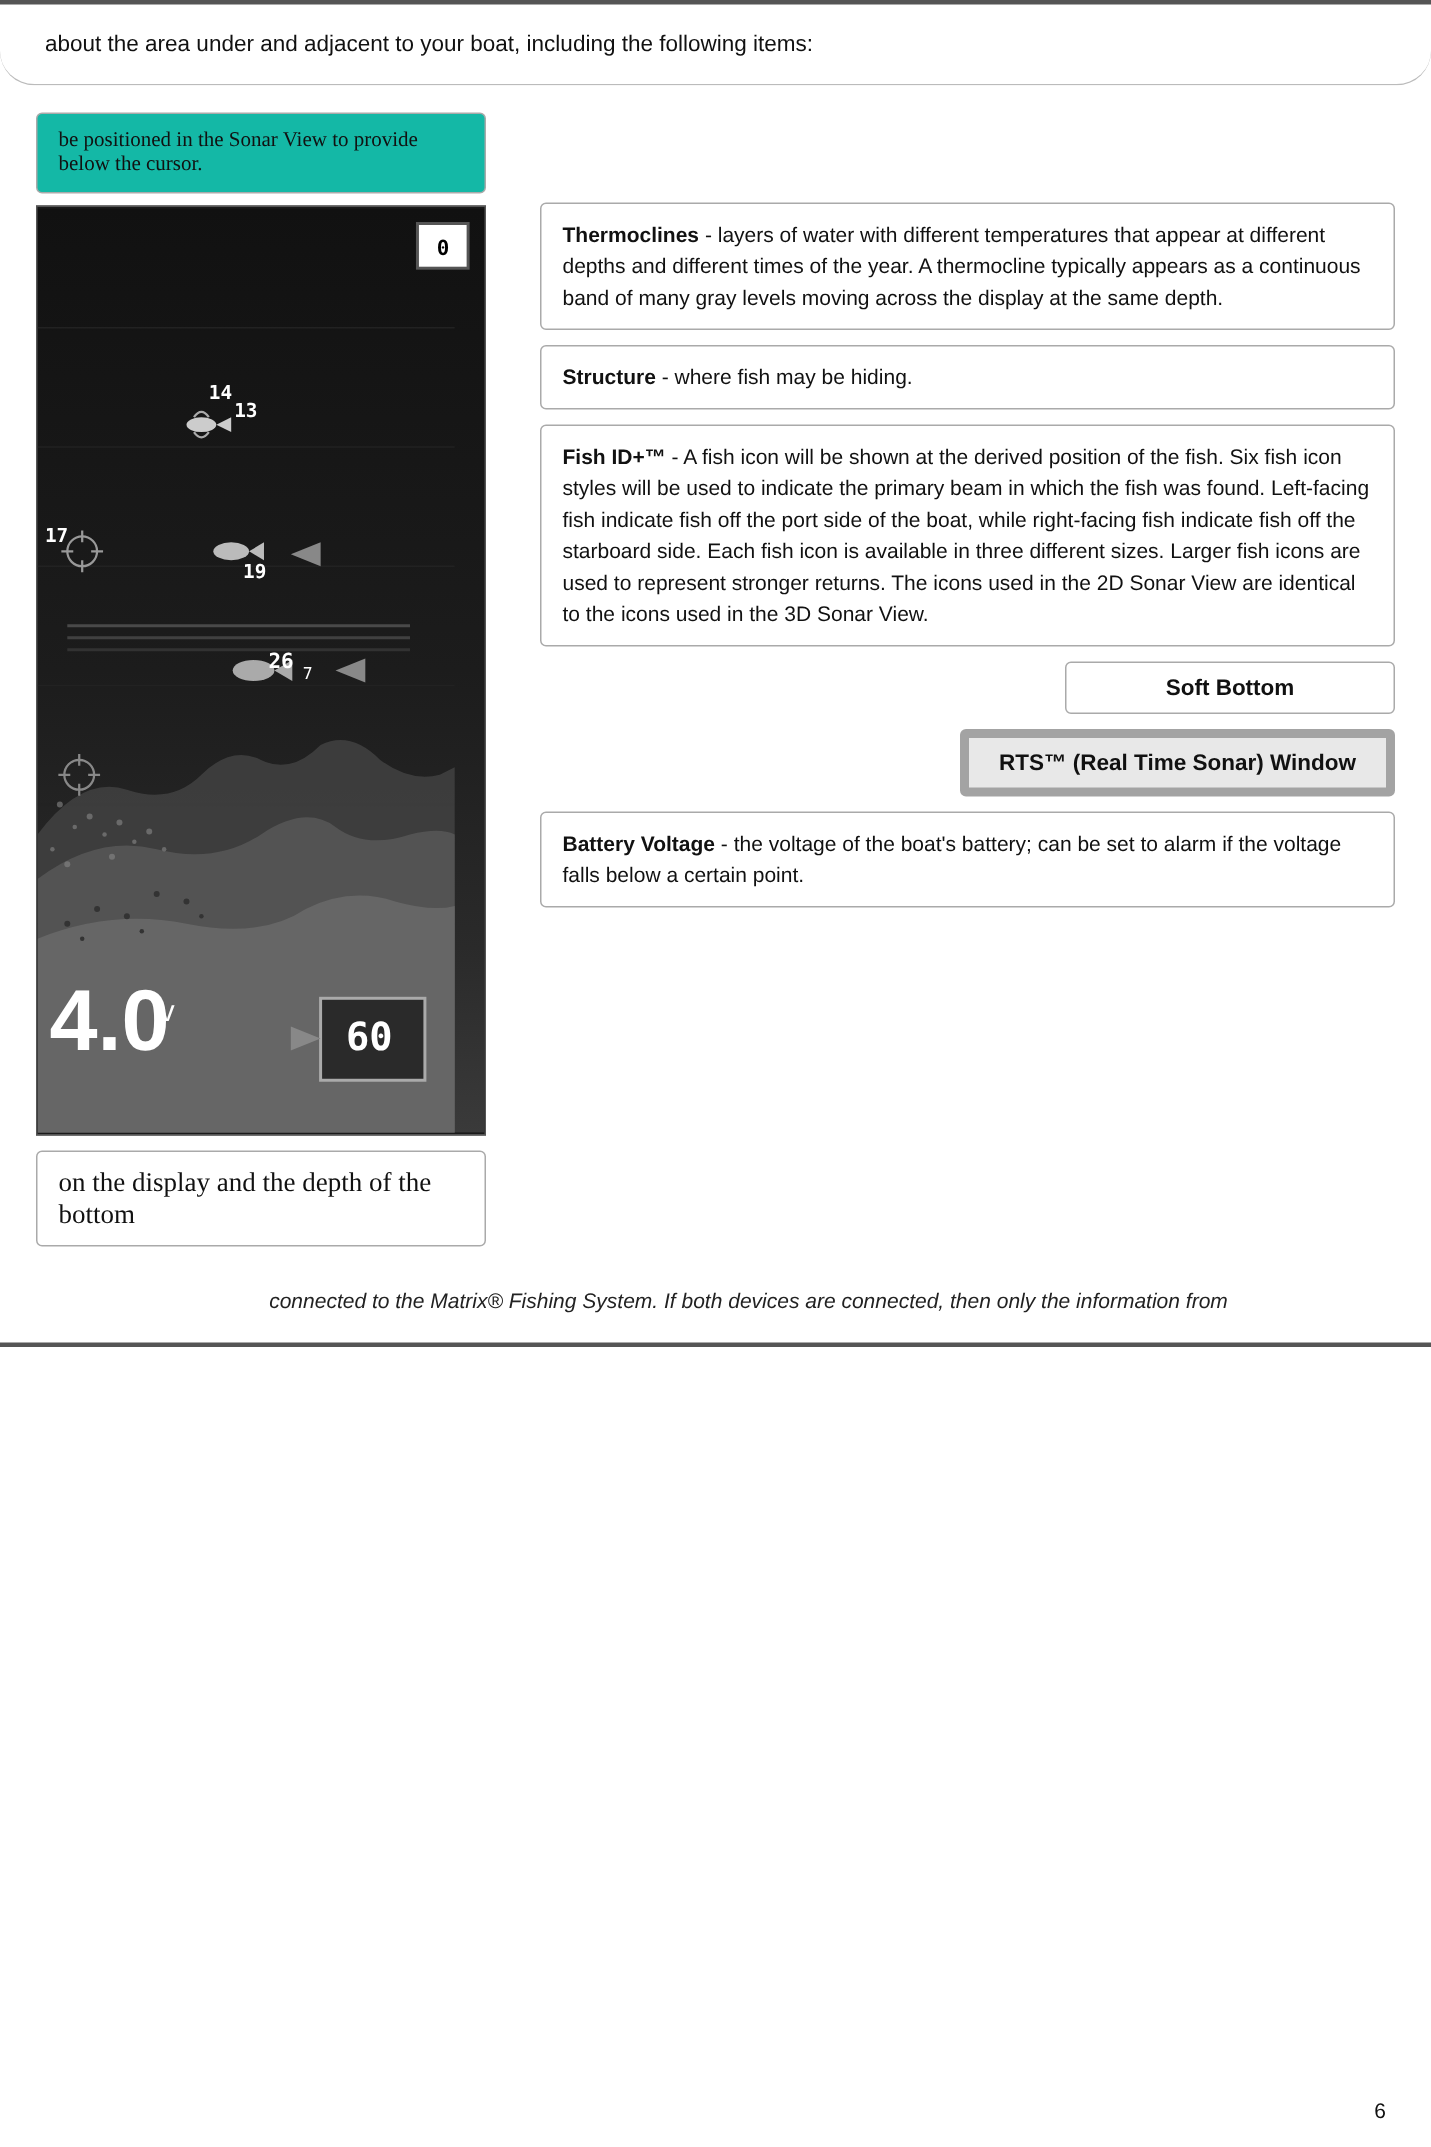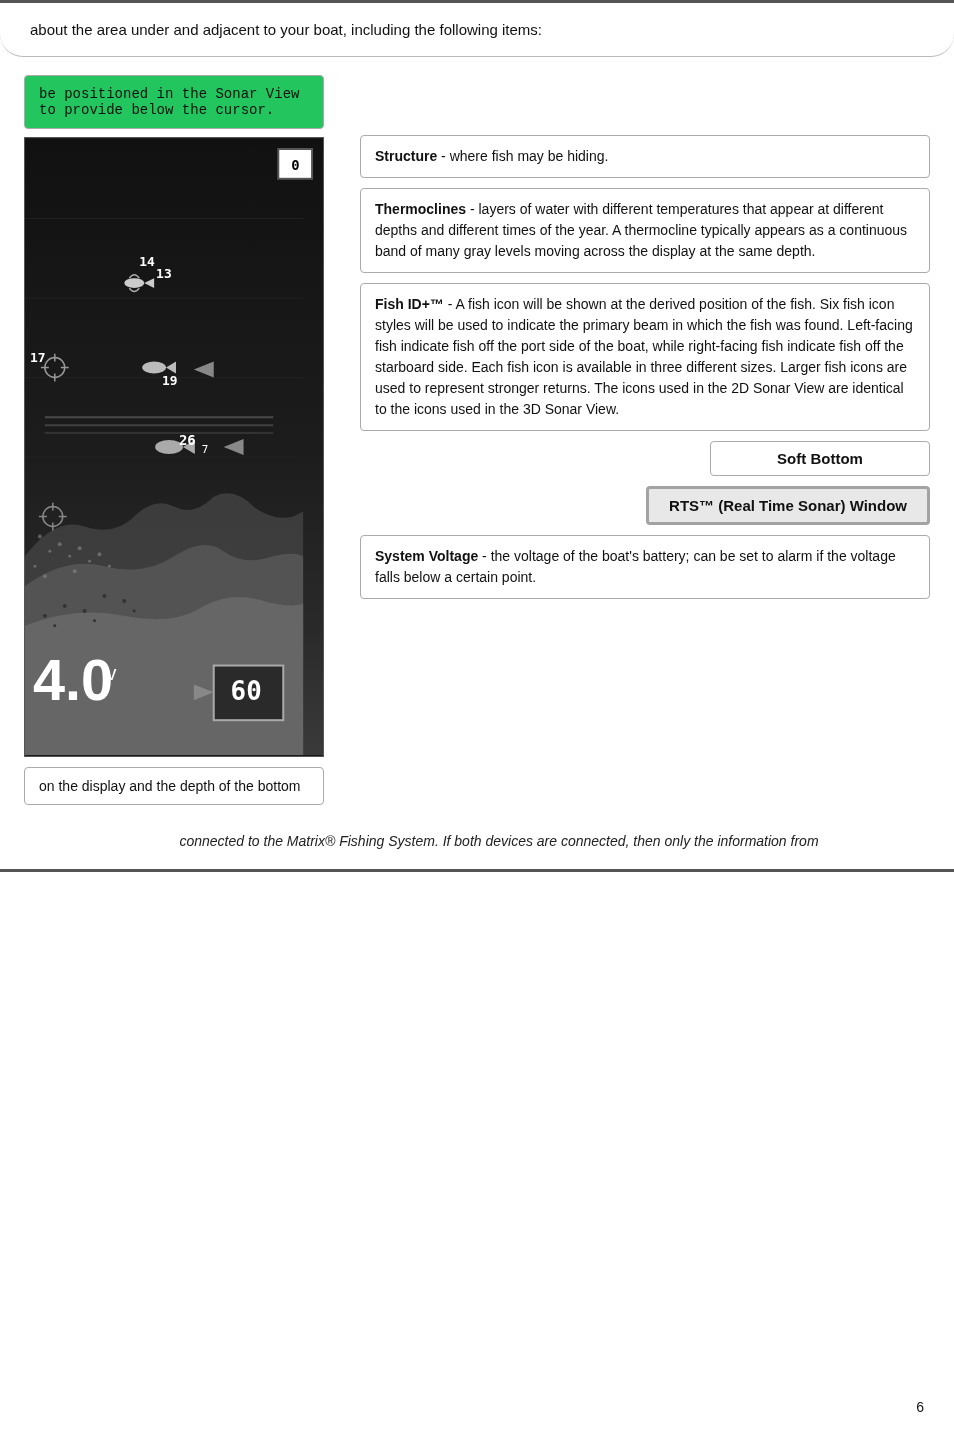--- a/index.html
+++ b/index.html
@@ -40,42 +40,42 @@
       display: flex;
       flex-direction: column;
       gap: 0;
     }
 
     .tooltip-box {
       border: 1px solid #aaa;
       border-radius: 4px;
       padding: 10px 14px;
       font-size: 14px;
-      font-family: Liberation Mono, monospace;
-      background: #22c55e;
+      font-family: Liberation Serif, serif;
+      background: #14b8a6;
       margin-bottom: 8px;
       max-width: 300px;
     }
 
     .sonar-image-container {
       position: relative;
       width: 300px;
       height: 620px;
       background: #1a1a1a;
       border: 1px solid #555;
       overflow: hidden;
       flex-shrink: 0;
     }
 
     .bottom-label-box {
       border: 1px solid #aaa;
       border-radius: 4px;
       padding: 10px 14px;
-      font-size: 14px;
-      font-family: Liberation Sans, sans-serif;
+      font-size: 18px;
+      font-family: Liberation Serif, serif;
       background: #fff;
       margin-top: 10px;
       max-width: 300px;
     }
 
     .right-column {
       flex: 1;
       display: flex;
       flex-direction: column;
       gap: 10px;
@@ -103,21 +103,21 @@
       font-size: 15px;
       font-family: Arial, sans-serif;
       background: #fff;
       text-align: center;
       font-weight: bold;
       align-self: flex-end;
       min-width: 220px;
     }
 
     .rts-window-box {
-      border: 3px solid #a3a3a3;
+      border: 6px solid #a3a3a3;
       border-radius: 4px;
       padding: 8px 20px;
       font-size: 15px;
       font-family: Arial, sans-serif;
       background: #e8e8e8;
       text-align: left;
       font-weight: bold;
       align-self: flex-end;
       min-width: 260px;
     }
@@ -273,37 +273,37 @@
       </svg>
     </div>
 
     <div class="bottom-label-box">on the display and the depth of the bottom</div>
 
   </div>
 
   <div class="right-column">
 
     <div class="info-box">
+      <span class="label-bold">Thermoclines</span><span> -</span><span> layers of water with different temperatures that appear at different depths and different times of the year.  A thermocline typically appears as a continuous band of many gray levels moving across the display at the same depth.</span>
+    </div>
+
+    <div class="info-box">
       <span class="label-bold">Structure</span><span> -</span><span> where fish may be hiding.</span>
-    </div>
-
-    <div class="info-box">
-      <span class="label-bold">Thermoclines</span><span> -</span><span> layers of water with different temperatures that appear at different depths and different times of the year.  A thermocline typically appears as a continuous band of many gray levels moving across the display at the same depth.</span>
     </div>
 
     <div class="info-box">
       <span class="label-bold">Fish ID+™</span><span> -</span><span> A fish icon will be shown at the derived position of the fish. Six fish icon styles will be used to indicate the primary beam in which the fish was found.  Left-facing fish indicate fish off the port side of the boat, while right-facing fish indicate fish off the starboard side.  Each fish icon is available in three different sizes.  Larger fish icons are used to represent stronger returns. The icons used in the 2D Sonar View are identical to the icons used in the 3D Sonar View.</span>
     </div>
 
     <div class="soft-bottom-box">Soft Bottom</div>
 
     <div class="rts-window-box">RTS™ (Real Time Sonar) Window</div>
 
     <div class="info-box">
-      <span class="label-bold">System Voltage</span><span> -</span><span> the voltage of the boat's battery; can be set to alarm if the voltage falls below a certain point.</span>
+      <span class="label-bold">Battery Voltage</span><span> -</span><span> the voltage of the boat's battery; can be set to alarm if the voltage falls below a certain point.</span>
     </div>
 
   </div>
 </div>
 
 <div class="footer-italic">connected to the Matrix® Fishing System.  If both devices are connected, then only the information from</div>
 
 <div style="height: 3px; background: #555; margin-top: 10px;"></div>
 
 <div class="page-number">6</div>

